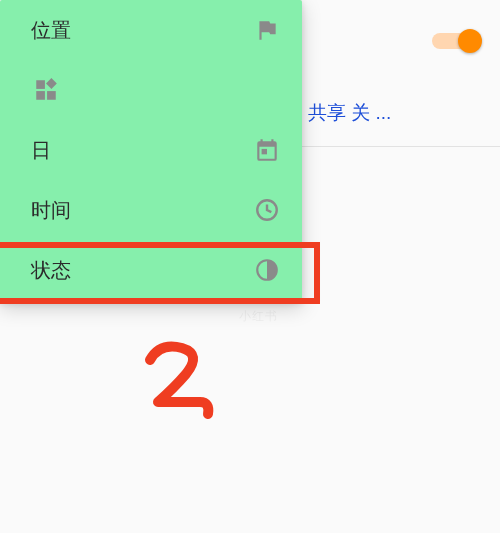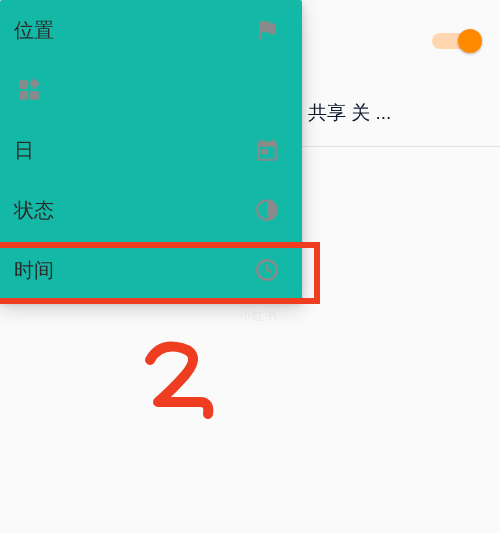--- a/index.html
+++ b/index.html
@@ -10,23 +10,24 @@
     font-family: -apple-system, "Helvetica Neue", Arial, "PingFang SC", "Microsoft YaHei", sans-serif;
     position: relative;
     overflow: hidden;
   }
   .menu-panel {
     position: absolute;
     left: 0;
     top: 0;
     width: 302px;
     height: 302px;
-    background: #14b8a6;
+    background: #86efac;
     box-shadow: 0 6px 20px rgba(0,0,0,0.18), 0 2px 6px rgba(0,0,0,0.12);
     border-radius: 2px;
+    padding-left: 17px;
   }
   .menu-item {
     height: 60px;
     display: flex;
     align-items: center;
     justify-content: space-between;
     padding: 0 20px 0 14px;
     font-size: 20px;
     color: #2b2b2b;
   }
@@ -68,21 +69,21 @@
     width: 24px; height: 24px;
     background: #ff8a00;
     border-radius: 50%;
     box-shadow: 0 1px 3px rgba(0,0,0,0.3);
   }
   .share-text {
     position: absolute;
     left: 308px;
     top: 100px;
     font-size: 19px;
-    color: #0f172a;
+    color: #1d4ed8;
   }
   .divider {
     position: absolute;
     left: 302px;
     right: 0;
     top: 146px;
     height: 1px;
     background: #e2e2e2;
   }
   .annotation-2 {
@@ -138,35 +139,35 @@
     <span>日</span>
     <span class="icon-slot">
       <svg viewBox="0 0 24 24" width="26" height="26" fill="currentColor">
         <path d="M19 4h-1V2h-2v2H8V2H6v2H5a2 2 0 0 0-2 2v14a2 2 0 0 0 2 2h14a2 2 0 0 0 2-2V6a2 2 0 0 0-2-2zm0 16H5V9h14v11z"></path>
         <rect x="7" y="11" width="5" height="5"></rect>
       </svg>
     </span>
   </div>
 
   <div class="menu-item">
+    <span>时间</span>
+    <span class="icon-slot">
+      <svg viewBox="0 0 24 24" width="26" height="26" fill="none" stroke="currentColor" stroke-width="2.2">
+        <circle cx="12" cy="12" r="9"></circle>
+        <path d="M12 7v5l4 2"></path>
+      </svg>
+    </span>
+  </div>
+
+  <div class="menu-item">
     <span>状态</span>
     <span class="icon-slot">
       <svg viewBox="0 0 24 24" width="26" height="26" fill="currentColor">
         <path d="M12 2a10 10 0 1 0 0 20 10 10 0 0 0 0-20zm0 2v16a8 8 0 0 1 0-16z"></path>
         <path d="M13 5h5v2h-5zM13 9h6v2h-6zM13 13h6v2h-6zM13 17h5v2h-5z"></path>
-      </svg>
-    </span>
-  </div>
-
-  <div class="menu-item">
-    <span>时间</span>
-    <span class="icon-slot">
-      <svg viewBox="0 0 24 24" width="26" height="26" fill="none" stroke="currentColor" stroke-width="2.2">
-        <circle cx="12" cy="12" r="9"></circle>
-        <path d="M12 7v5l4 2"></path>
       </svg>
     </span>
   </div>
 
 </div>
 
 <div class="highlight-box"></div>
 
 <div class="watermark">小红书</div>
 

